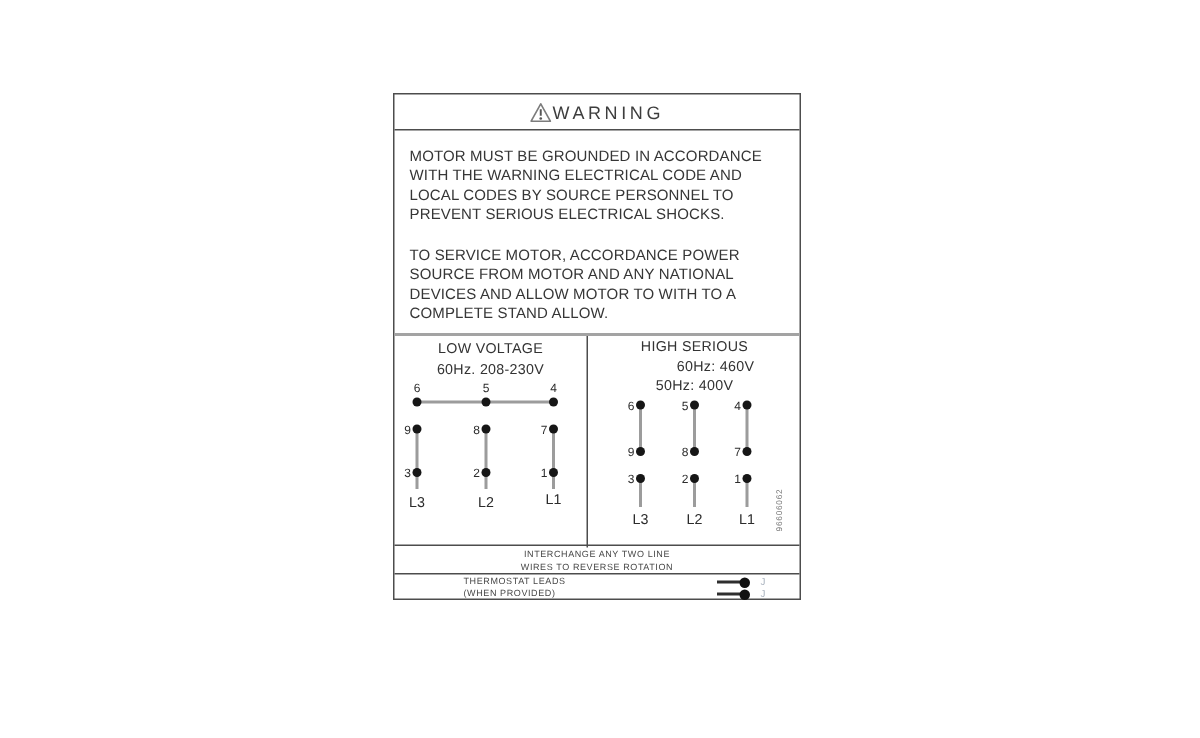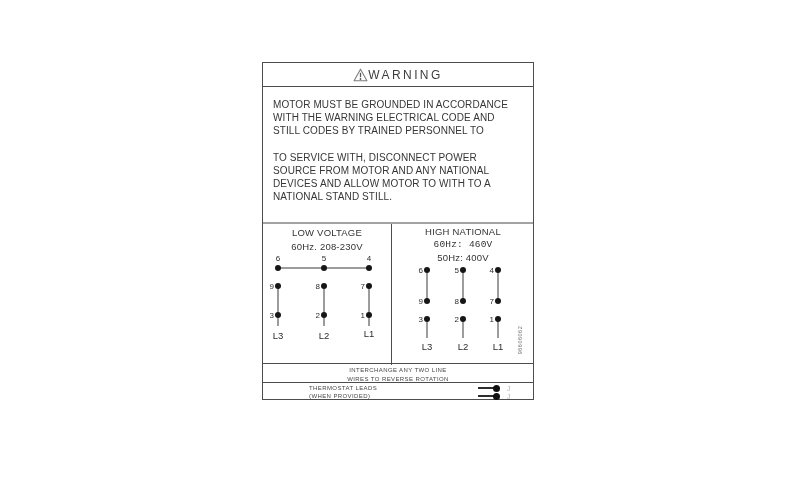--- a/index.html
+++ b/index.html
@@ -65,27 +65,28 @@
       <line x1="7.5" y1="4.8" x2="7.5" y2="9.2" stroke="#565656" stroke-width="1.3"></line>
       <circle cx="7.5" cy="11" r="0.9" fill="#565656"></circle>
     </svg>
     <span class="warning-title">WARNING</span>
   </div>
 
   <div class="warn-text">
     <div>
       <div class="tline">MOTOR MUST BE GROUNDED IN ACCORDANCE</div>
       <div class="tline">WITH THE WARNING ELECTRICAL CODE AND</div>
-      <div class="tline">STILL CODES BY TRAINED PERSONNEL TO</div>
+      <div class="tline">LOCAL CODES BY SOURCE PERSONNEL TO</div>
+      <div class="tline">PREVENT SERIOUS ELECTRICAL SHOCKS.</div>
     </div>
     <div class="para2">
-      <div class="tline">TO SERVICE WITH, DISCONNECT POWER</div>
+      <div class="tline">TO SERVICE MOTOR, ACCORDANCE POWER</div>
       <div class="tline">SOURCE FROM MOTOR AND ANY NATIONAL</div>
       <div class="tline">DEVICES AND ALLOW MOTOR TO WITH TO A</div>
-      <div class="tline">NATIONAL STAND STILL.</div>
+      <div class="tline">COMPLETE STAND ALLOW.</div>
     </div>
   </div>
 
   <div class="diagram-section">
     <div class="v-divider"></div>
 
     <div>
       <div class="diag-title" style="left:0;width:128px;top:3px;">LOW VOLTAGE</div>
       <div class="diag-title" style="left:0;width:128px;top:17px;">60Hz. 208-230V</div>
 
@@ -114,22 +115,22 @@
       <div class="dot" style="left:12px;top:88px;"></div>
       <div class="dot" style="left:58px;top:88px;"></div>
       <div class="dot" style="left:103px;top:88px;"></div>
 
       <span class="l-label" style="left:4px;top:106px;">L3</span>
       <span class="l-label" style="left:50px;top:106px;">L2</span>
       <span class="l-label" style="left:95px;top:104px;">L1</span>
     </div>
 
     <div>
-      <div class="diag-title" style="left:129px;width:142px;top:2px;">HIGH NATIONAL</div>
-      <div class="diag-title" style="left:129px;width:142px;top:15px;font-family:Liberation Mono, monospace;">60Hz: 460V</div>
+      <div class="diag-title" style="left:129px;width:142px;top:2px;">HIGH SERIOUS</div>
+      <div class="diag-title" style="left:143px;width:142px;top:15px;">60Hz: 460V</div>
       <div class="diag-title" style="left:129px;width:142px;top:28px;">50Hz: 400V</div>
 
       <div class="wire" style="left:163px;top:46px;width:2px;height:31px;"></div>
       <div class="wire" style="left:199px;top:46px;width:2px;height:31px;"></div>
       <div class="wire" style="left:234px;top:46px;width:2px;height:31px;"></div>
 
       <span class="tnum left" style="left:151px;top:42px;">6</span>
       <span class="tnum left" style="left:187px;top:42px;">5</span>
       <span class="tnum left" style="left:222px;top:42px;">4</span>
       <div class="dot" style="left:161px;top:43px;"></div>

